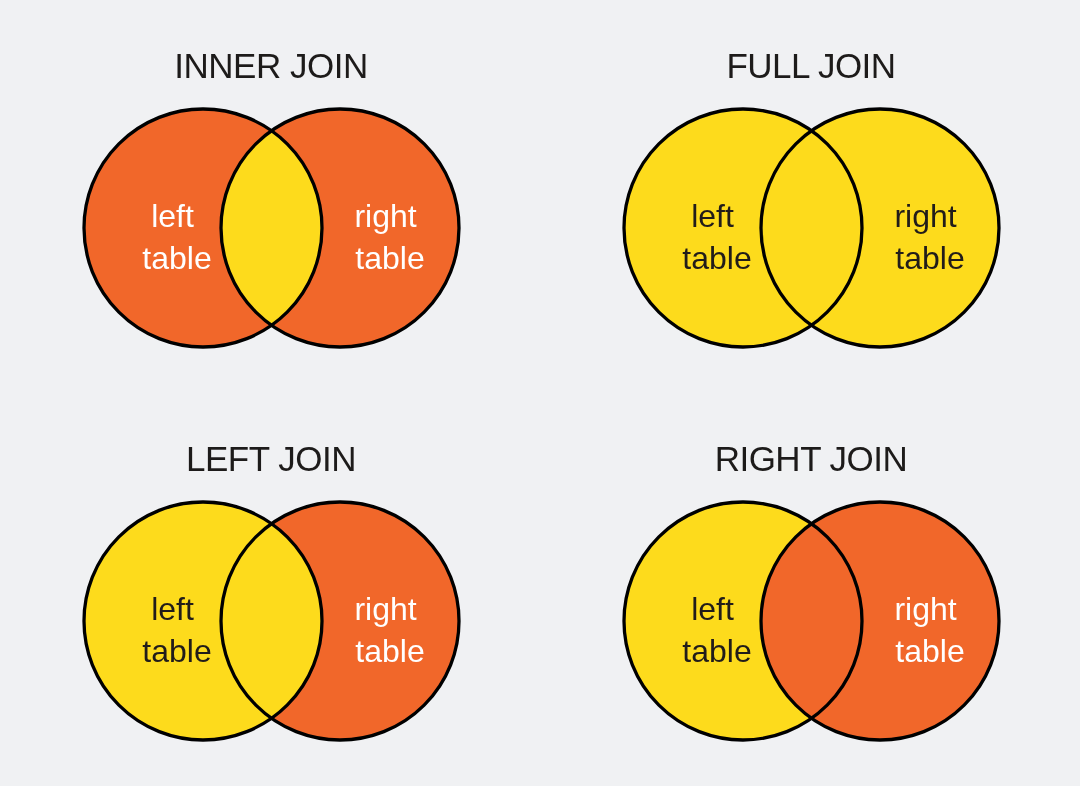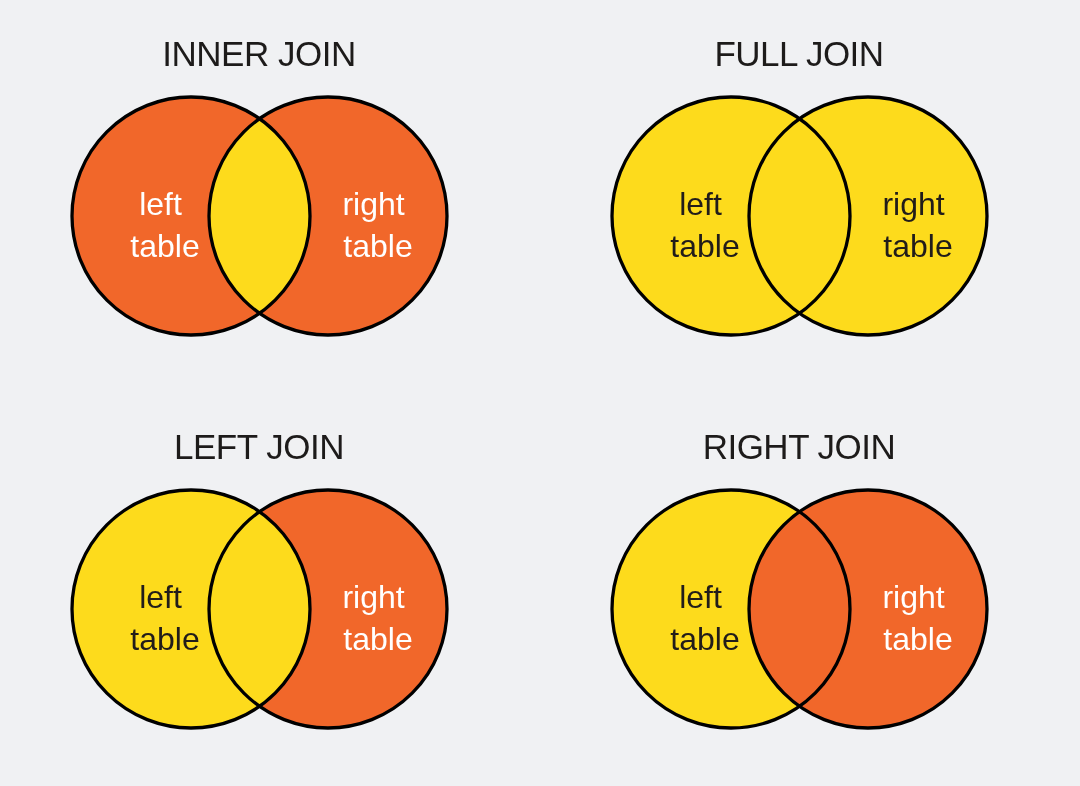--- a/index.html
+++ b/index.html
@@ -12,21 +12,21 @@
     font-family: "Liberation Sans", sans-serif;
   }
   .grid {
     width: 1080px;
     height: 786px;
     display: grid;
     grid-template-columns: 540px 540px;
     grid-template-rows: 393px 393px;
   }
   figure.quadrant {
-    margin: 0;
+    margin: 12px;
     padding: 1px;
     width: 540px;
     height: 393px;
   }
   svg { display: block; }
   text.title {
     font-family: "Liberation Sans", sans-serif;
     font-size: 35px;
     font-weight: 400;
     letter-spacing: -0.5px;

